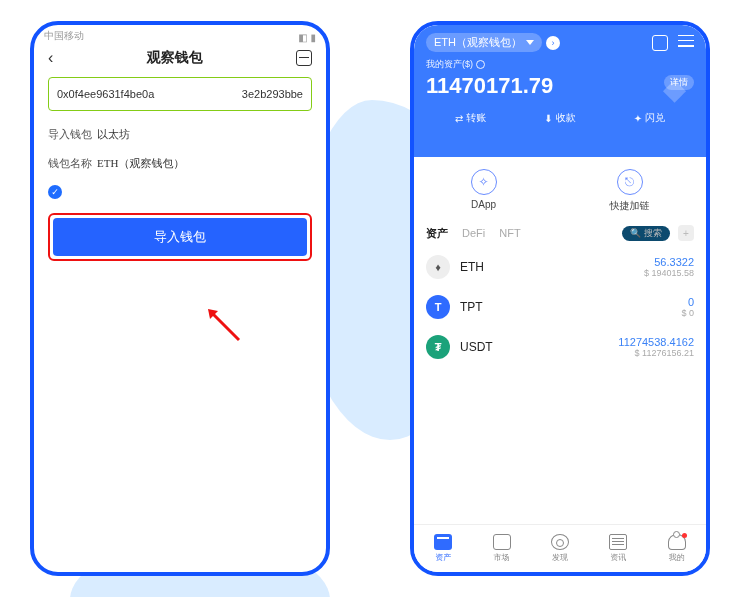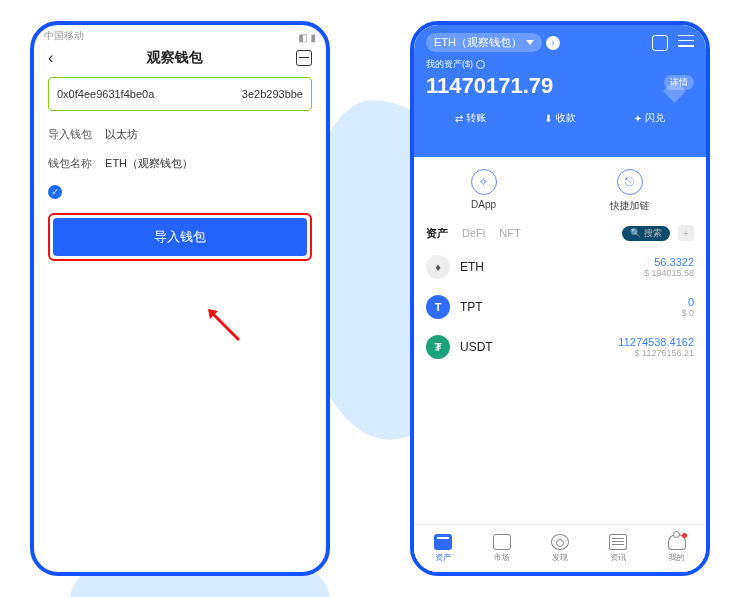--- a/index.html
+++ b/index.html
@@ -48,21 +48,21 @@
   .addr-box {
     border: 1px solid #84cc16;
     border-radius: 4px;
     padding: 10px 8px;
     display:flex; justify-content:space-between;
     font-size: 11px; color:#333;
     margin-bottom: 16px;
   }
   .desc { font-size: 10px; color:#888; line-height:1.5; margin-bottom: 16px; }
   .kv { font-size: 11px; color:#555; margin-bottom: 14px; }
-  .kv .v { margin-left: 10px; color:#333; }
+  .kv .v { margin-left: 2px; color:#333;font-family:Liberation Serif, serif; }
   .agree { display:flex; align-items:center; gap:6px; font-size:11px; color:#555; margin-bottom:14px; }
   .check-dot { width:14px; height:14px; border-radius:50%; background:#1e6cff; display:flex; align-items:center; justify-content:center; color:#fff; font-size:9px; }
   .link { color:#1e6cff; }
 
   .import-wrap { border:2px solid #e11; border-radius:6px; padding:3px; }
   .import-btn {
     background:#2563ff; color:#fff; border-radius:4px; text-align:center;
     padding:10px 0; font-size:13px;
   }
   .arrow {

